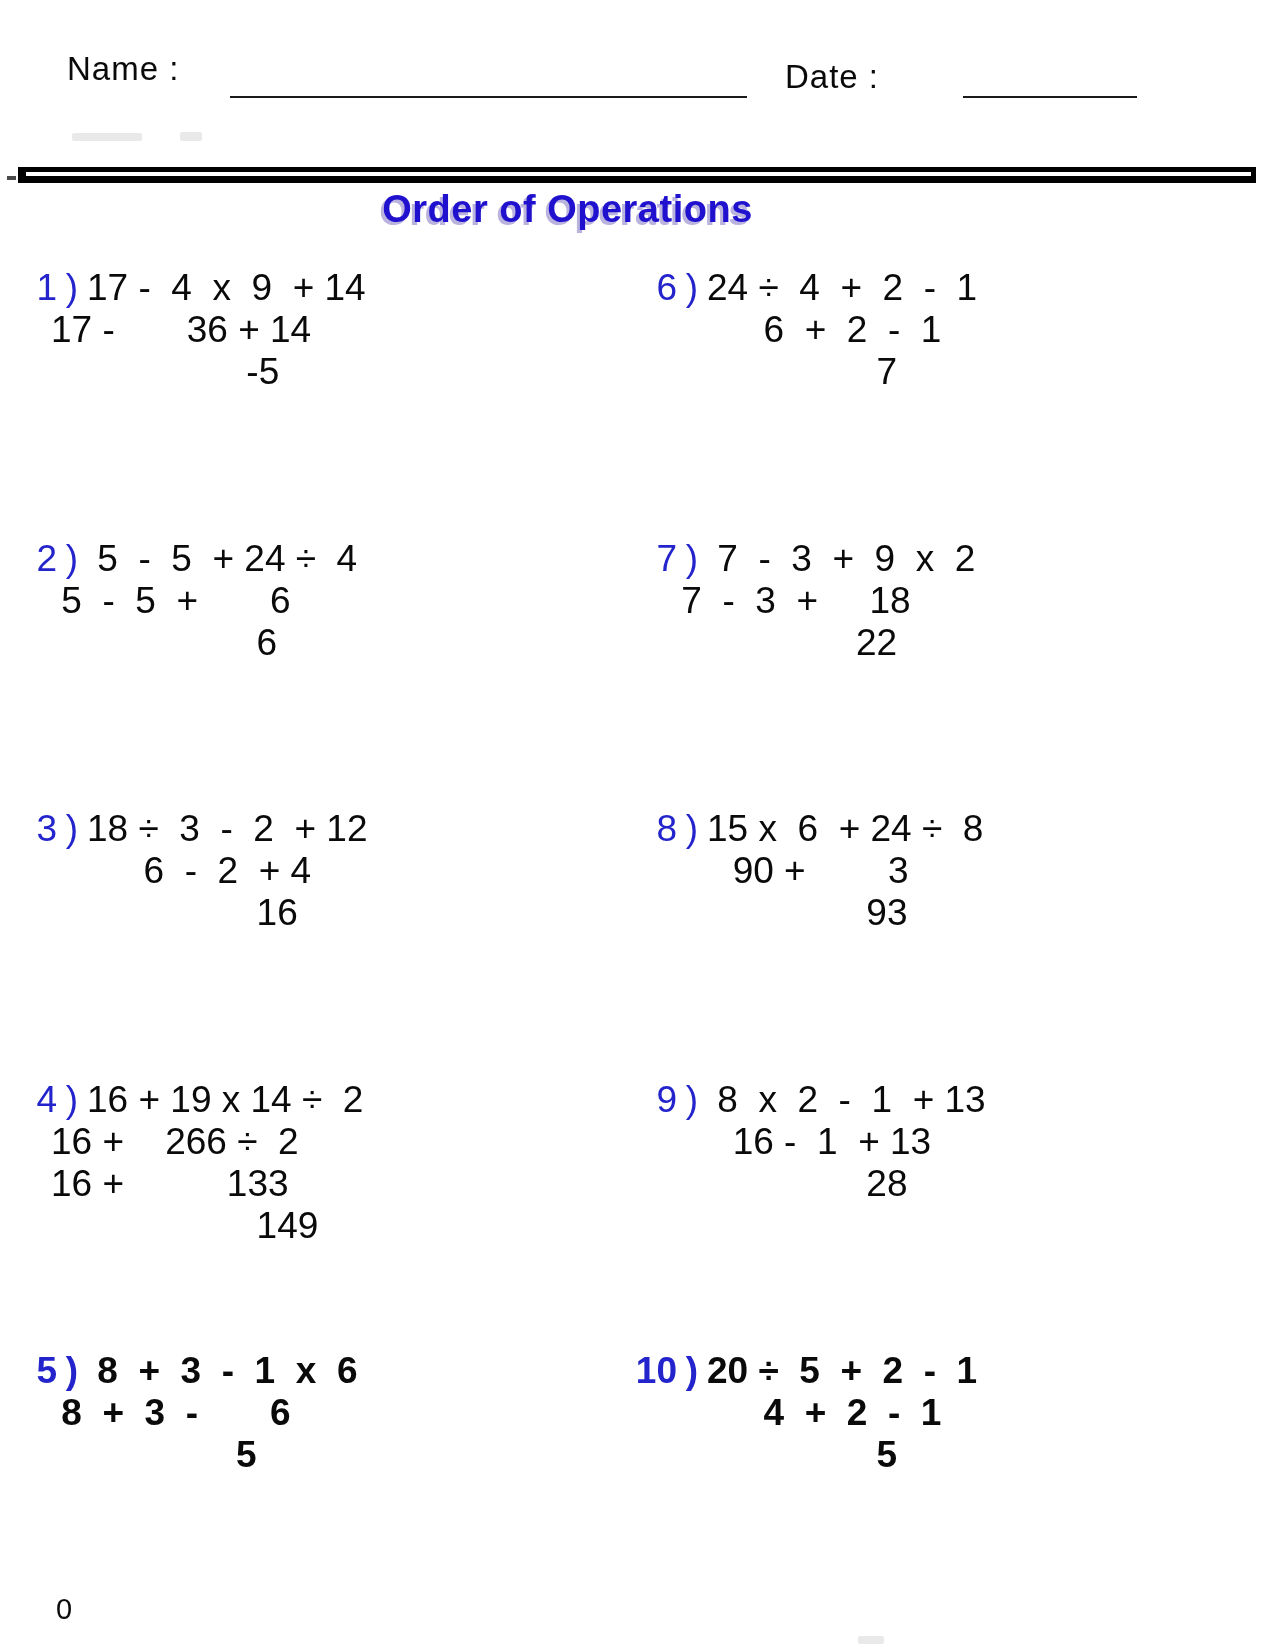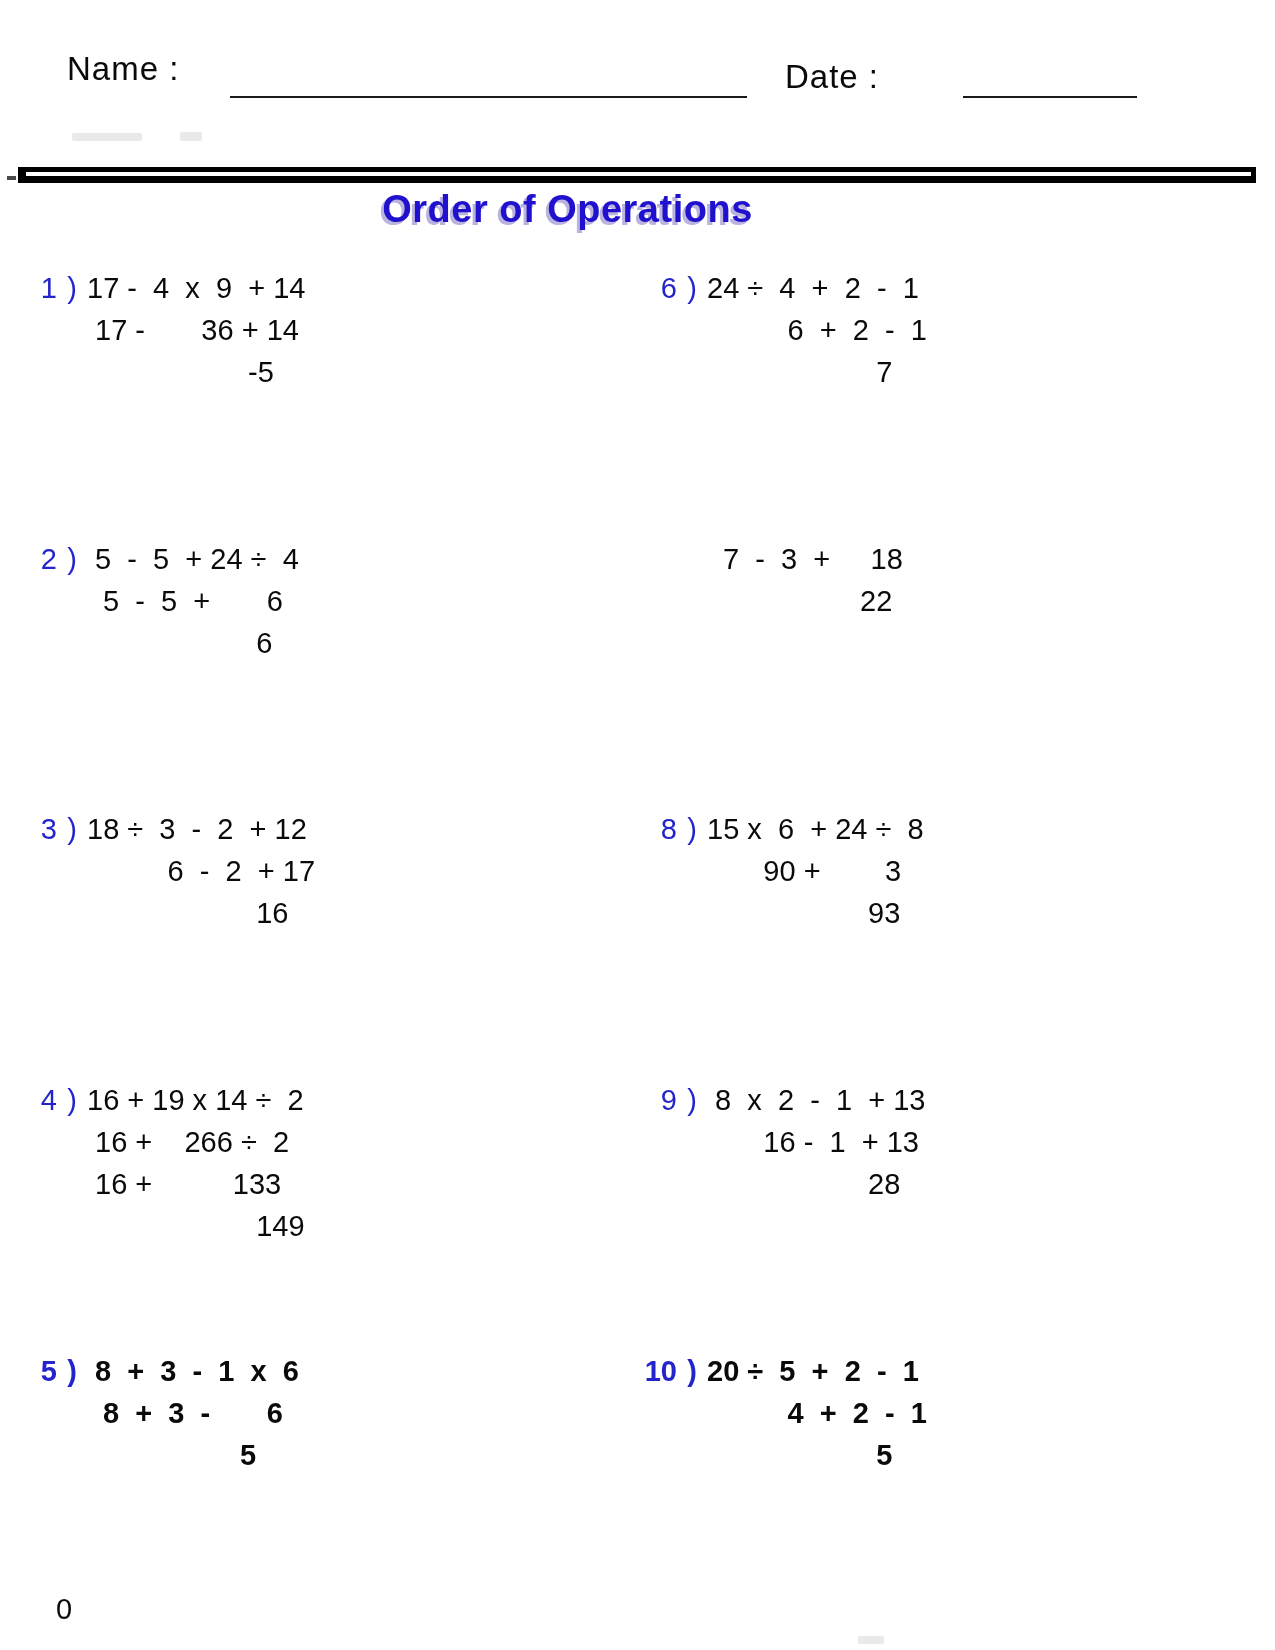--- a/index.html
+++ b/index.html
@@ -14,23 +14,23 @@
   .separator { position:absolute; left:18px; top:167px; width:1238px; height:16px; background:#000; }
   .separator .stripe { position:absolute; left:8px; right:5px; top:5px; height:4px; background:#fff; }
   .sep-dash { position:absolute; left:7px; top:176px; width:9px; height:4px; background:#4a4a4a; }
 
   .title {
     position:absolute; left:0; top:188px; width:1135px; text-align:center;
     font-size:38px; font-weight:bold; color:#2011cf;
     text-shadow:-3px 3px 0 #b9b3dd; letter-spacing:0.5px;
   }
 
-  .problem { position:absolute; font-size:29px; }
+  .problem { position:absolute; font-size:37px; }
   .pline { height:42px; line-height:42px; white-space:pre; }
-  .pline.cont { margin-left:84px; }
+  .pline.cont { margin-left:40px; }
   .num { display:inline-block; width:46px; text-align:right; color:#2424cc; }
   .paren { display:inline-block; width:30px; text-align:center; color:#2424cc; }
   .expr { white-space:pre; color:#0a0a0a; }
 
   .page-number { position:absolute; left:56px; top:1588px; font-size:29px; line-height:42px; color:#0a0a0a; }
 
   
   .col-left  { left:11px; }
   .col-right { left:631px; }
   .row-1 { top:267px; }
@@ -65,21 +65,21 @@
 </div>
 
 <div class="problem col-left row-2">
   <div class="pline"><span class="num">2</span><span class="paren">)</span><span class="expr"> 5  -  5  + 24 ÷  4</span></div>
   <div class="pline cont"><span class="expr"> 5  -  5  +       6</span></div>
   <div class="pline cont"><span class="expr">                    6</span></div>
 </div>
 
 <div class="problem col-left row-3">
   <div class="pline"><span class="num">3</span><span class="paren">)</span><span class="expr">18 ÷  3  -  2  + 12</span></div>
-  <div class="pline cont"><span class="expr">         6  -  2  + 17</span></div>
+  <div class="pline cont"><span class="expr">         6  -  2  + 4</span></div>
   <div class="pline cont"><span class="expr">                    16</span></div>
 </div>
 
 <div class="problem col-left row-4">
   <div class="pline"><span class="num">4</span><span class="paren">)</span><span class="expr">16 + 19 x 14 ÷  2</span></div>
   <div class="pline cont"><span class="expr">16 +    266 ÷  2</span></div>
   <div class="pline cont"><span class="expr">16 +          133</span></div>
   <div class="pline cont"><span class="expr">                    149</span></div>
 </div>
 
@@ -89,20 +89,21 @@
   <div class="pline cont"><span class="expr">                  5</span></div>
 </div>
 
 <div class="problem col-right row-1">
   <div class="pline"><span class="num">6</span><span class="paren">)</span><span class="expr">24 ÷  4  +  2  -  1</span></div>
   <div class="pline cont"><span class="expr">         6  +  2  -  1</span></div>
   <div class="pline cont"><span class="expr">                    7</span></div>
 </div>
 
 <div class="problem col-right row-2">
+  <div class="pline"><span class="num">7</span><span class="paren">)</span><span class="expr"> 7  -  3  +  9  x  2</span></div>
   <div class="pline cont"><span class="expr"> 7  -  3  +     18</span></div>
   <div class="pline cont"><span class="expr">                  22</span></div>
 </div>
 
 <div class="problem col-right row-3">
   <div class="pline"><span class="num">8</span><span class="paren">)</span><span class="expr">15 x  6  + 24 ÷  8</span></div>
   <div class="pline cont"><span class="expr">      90 +        3</span></div>
   <div class="pline cont"><span class="expr">                   93</span></div>
 </div>
 

